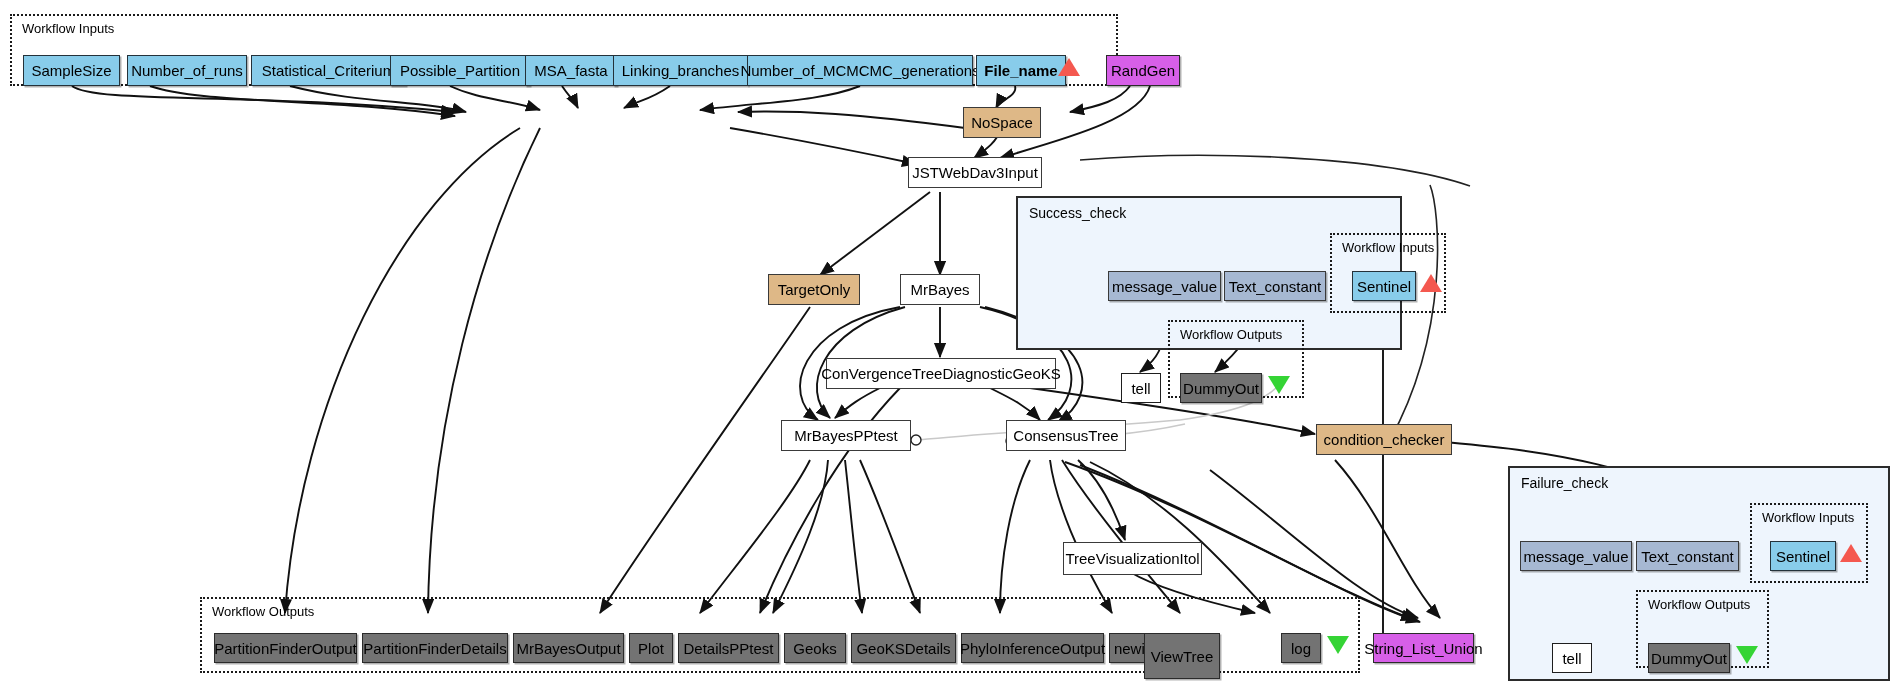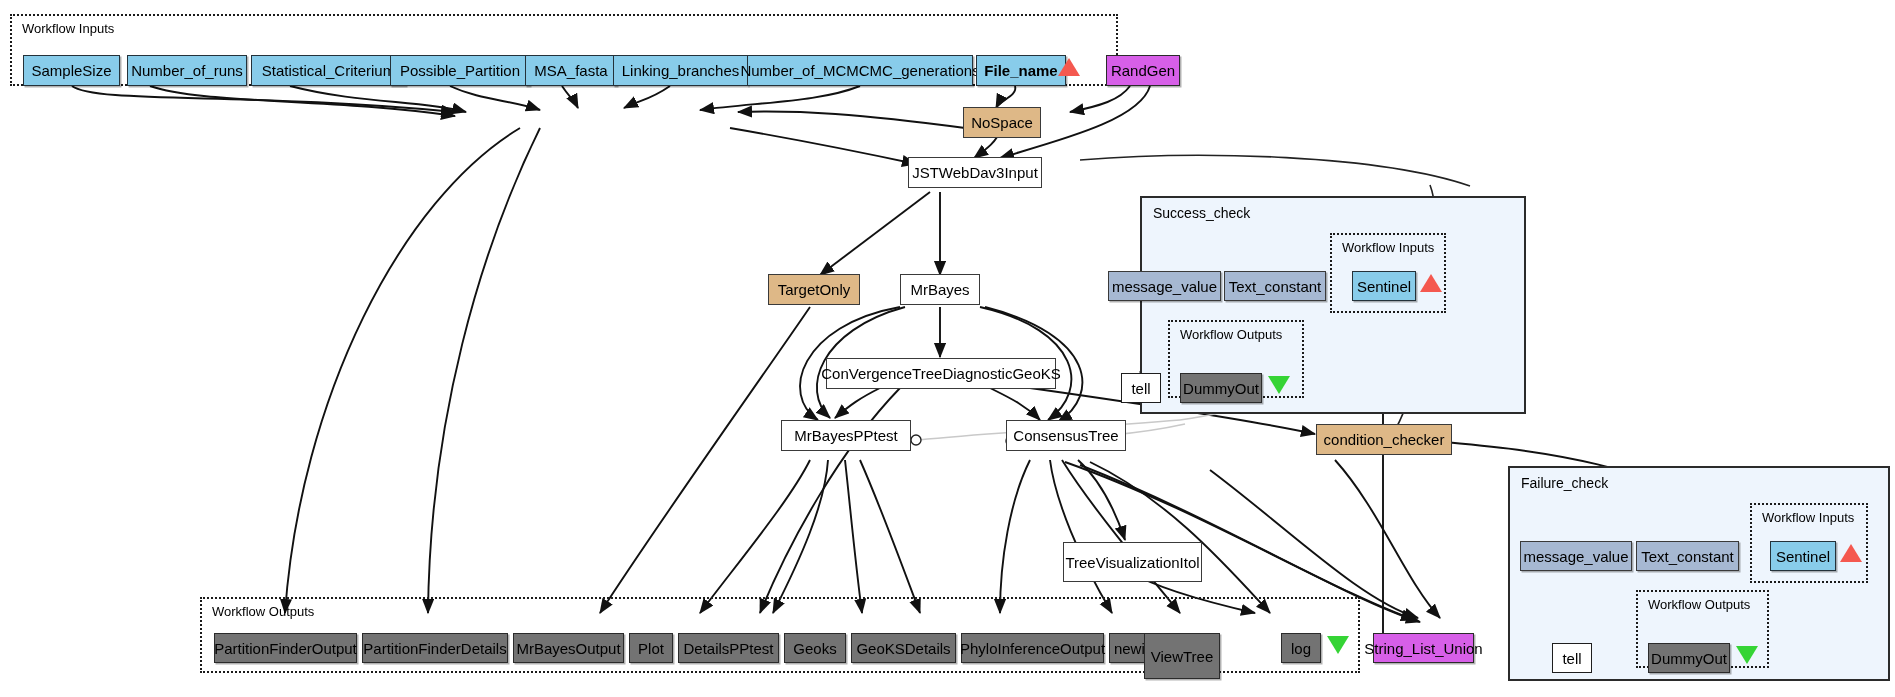--- a/index.html
+++ b/index.html
@@ -256,25 +256,25 @@
   </div>
 
   <div class="node process" style="left:1006px; top:420px; width:120px; height:31px;">
     <span>ConsensusTree</span>
   </div>
 
   <div class="node beanshell" style="left:1316px; top:424px; width:136px; height:31px;">
     <span>condition_checker</span>
   </div>
 
-  <div class="node process" style="left:1063px; top:542px; width:139px; height:40px;justify-content:center;">
+  <div class="node process" style="left:1063px; top:542px; width:139px; height:33px;justify-content:center;">
     <span>TreeVisualizationItol</span>
   </div>
 
-  <div class="group nested" style="left:1140px; top:196px; width:386px; height:218px;">
+  <div class="group nested" style="left:1016px; top:196px; width:386px; height:154px;">
     <span class="group-label">Success_check</span>
   </div>
 
   <div class="group dashed" style="left:1330px; top:233px; width:116px; height:80px;">
     <span class="group-label">Workflow Inputs</span>
   </div>
 
   <div class="group dashed" style="left:1168px; top:320px; width:136px; height:78px;">
     <span class="group-label">Workflow Outputs</span>
   </div>

